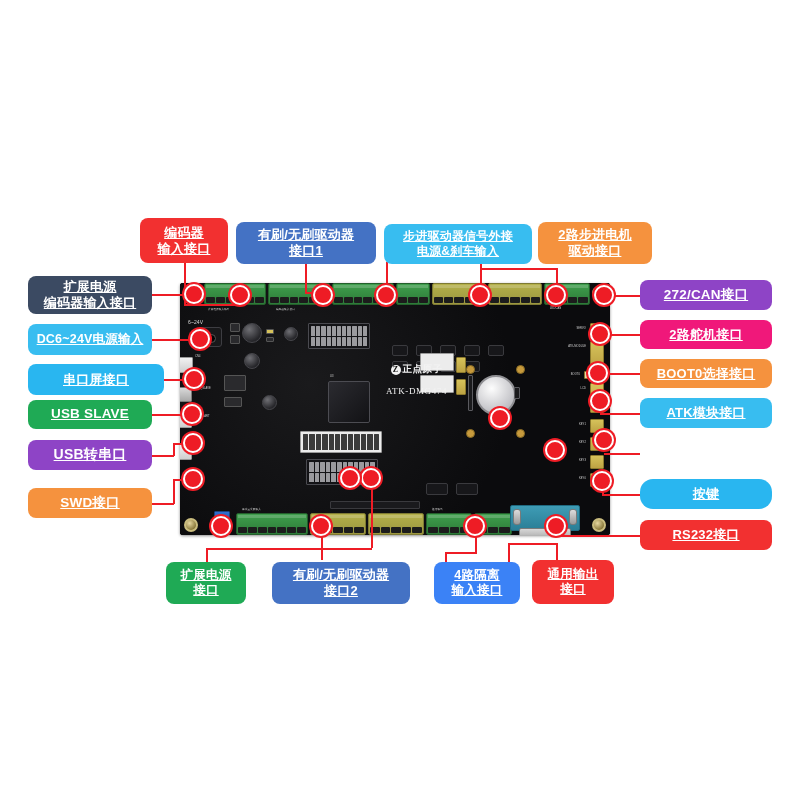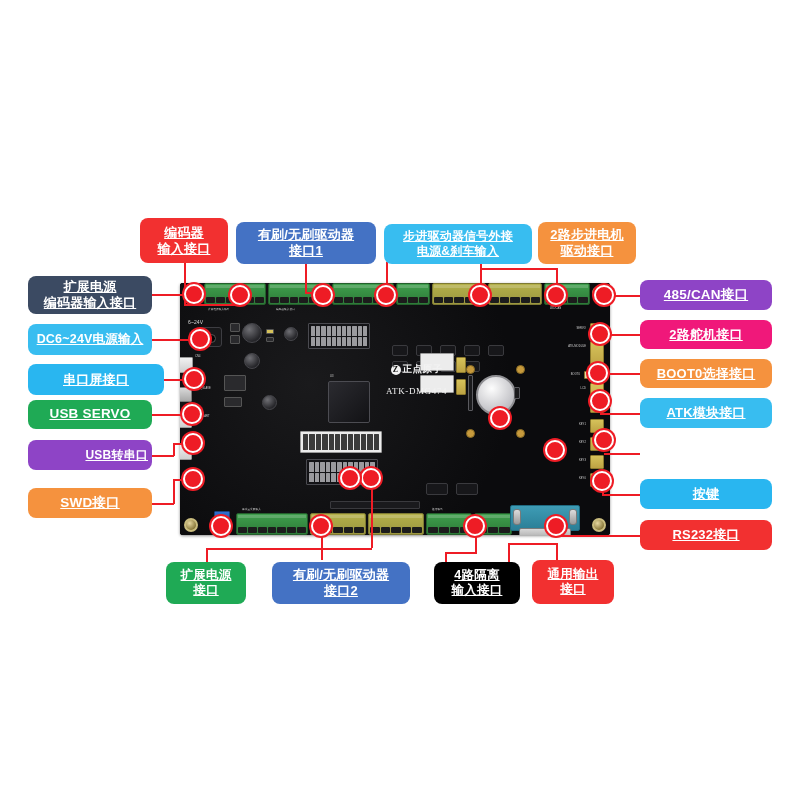--- a/index.html
+++ b/index.html
@@ -631,86 +631,86 @@
   <div class="label" style="left: 236px; top: 222px; width: 140px; height: 42px; font-size: 13px; background: rgb(68, 114, 196);">
     <span class="ln">有刷/无刷驱动器</span>
     <span class="ln">接口1</span>
   </div>
 
   <div class="label" style="left: 384px; top: 224px; width: 148px; height: 40px; font-size: 12px; background: rgb(56, 189, 240);">
     <span class="ln">步进驱动器信号外接</span>
     <span class="ln">电源&amp;刹车输入</span>
   </div>
 
-  <div class="label" style="left: 538px; top: 222px; width: 98px; height: 42px; font-size: 13px; background: rgb(245, 146, 62);">
+  <div class="label" style="left: 538px; top: 222px; width: 114px; height: 42px; font-size: 13px; background: rgb(245, 146, 62);">
     <span class="ln">2路步进电机</span>
     <span class="ln">驱动接口</span>
   </div>
 
   <div class="label" style="left: 28px; top: 276px; width: 124px; height: 38px; font-size: 13px; background: rgb(59, 74, 98);">
     <span class="ln">扩展电源</span>
     <span class="ln">编码器输入接口</span>
   </div>
 
   <div class="label" style="left: 28px; top: 324px; width: 124px; height: 31px; font-size: 12.5px; background: rgb(56, 189, 240);">
     <span class="ln">DC6~24V电源输入</span>
   </div>
 
   <div class="label" style="left: 28px; top: 364px; width: 136px; height: 31px; font-size: 13px; background: rgb(41, 182, 240);">
     <span class="ln">串口屏接口</span>
   </div>
 
   <div class="label" style="left: 28px; top: 400px; width: 124px; height: 29px; font-size: 13.5px; background: rgb(31, 170, 85);">
-    <span class="ln">USB SERVO</span>
-  </div>
-
-  <div class="label" style="left: 28px; top: 440px; width: 124px; height: 30px; font-size: 12px; background: rgb(142, 68, 198); align-items: flex-end;">
+    <span class="ln">USB SLAVE</span>
+  </div>
+
+  <div class="label" style="left: 28px; top: 440px; width: 124px; height: 30px; font-size: 14px; background: rgb(142, 68, 198);">
     <span class="ln">USB转串口</span>
   </div>
 
   <div class="label" style="left: 28px; top: 488px; width: 124px; height: 30px; font-size: 13.5px; background: rgb(245, 146, 62);">
     <span class="ln">SWD接口</span>
   </div>
 
   <div class="label" style="left: 640px; top: 280px; width: 132px; height: 30px; font-size: 13.5px; background: rgb(142, 68, 198);">
-    <span class="ln">485/CAN接口</span>
+    <span class="ln">272/CAN接口</span>
   </div>
 
   <div class="label" style="left: 640px; top: 320px; width: 132px; height: 29px; font-size: 13px; background: rgb(240, 24, 122);">
     <span class="ln">2路舵机接口</span>
   </div>
 
   <div class="label" style="left: 640px; top: 359px; width: 132px; height: 29px; font-size: 13px; background: rgb(245, 146, 62);">
     <span class="ln">BOOT0选择接口</span>
   </div>
 
   <div class="label" style="left: 640px; top: 398px; width: 132px; height: 30px; font-size: 13px; background: rgb(56, 189, 240);">
     <span class="ln">ATK模块接口</span>
   </div>
 
 
-  <div class="label" style="left: 640px; top: 479px; width: 132px; height: 30px; font-size: 13px; background: rgb(41, 182, 240);">
+  <div class="label" style="left: 640px; top: 479px; width: 132px; height: 30px; font-size: 13px; background: rgb(41, 182, 240); border-radius: 13px;">
     <span class="ln">按键</span>
   </div>
 
   <div class="label" style="left: 640px; top: 520px; width: 132px; height: 30px; font-size: 13px; background: rgb(242, 48, 48);">
     <span class="ln">RS232接口</span>
   </div>
 
   <div class="label" style="left: 166px; top: 562px; width: 80px; height: 42px; font-size: 12.5px; background: rgb(31, 170, 85);">
     <span class="ln">扩展电源</span>
     <span class="ln">接口</span>
   </div>
 
   <div class="label" style="left: 272px; top: 562px; width: 138px; height: 42px; font-size: 13px; background: rgb(68, 114, 196);">
     <span class="ln">有刷/无刷驱动器</span>
     <span class="ln">接口2</span>
   </div>
 
-  <div class="label" style="left: 434px; top: 562px; width: 86px; height: 42px; font-size: 12.5px; background: #000000;">
+  <div class="label" style="left: 434px; top: 562px; width: 86px; height: 42px; font-size: 12.5px; background: #3b82f6;">
     <span class="ln">4路隔离</span>
     <span class="ln">输入接口</span>
   </div>
 
   <div class="label" style="left: 532px; top: 560px; width: 82px; height: 44px; font-size: 12.5px; background: rgb(242, 48, 48);">
     <span class="ln">通用输出</span>
     <span class="ln">接口</span>
   </div>
 
 </div>

